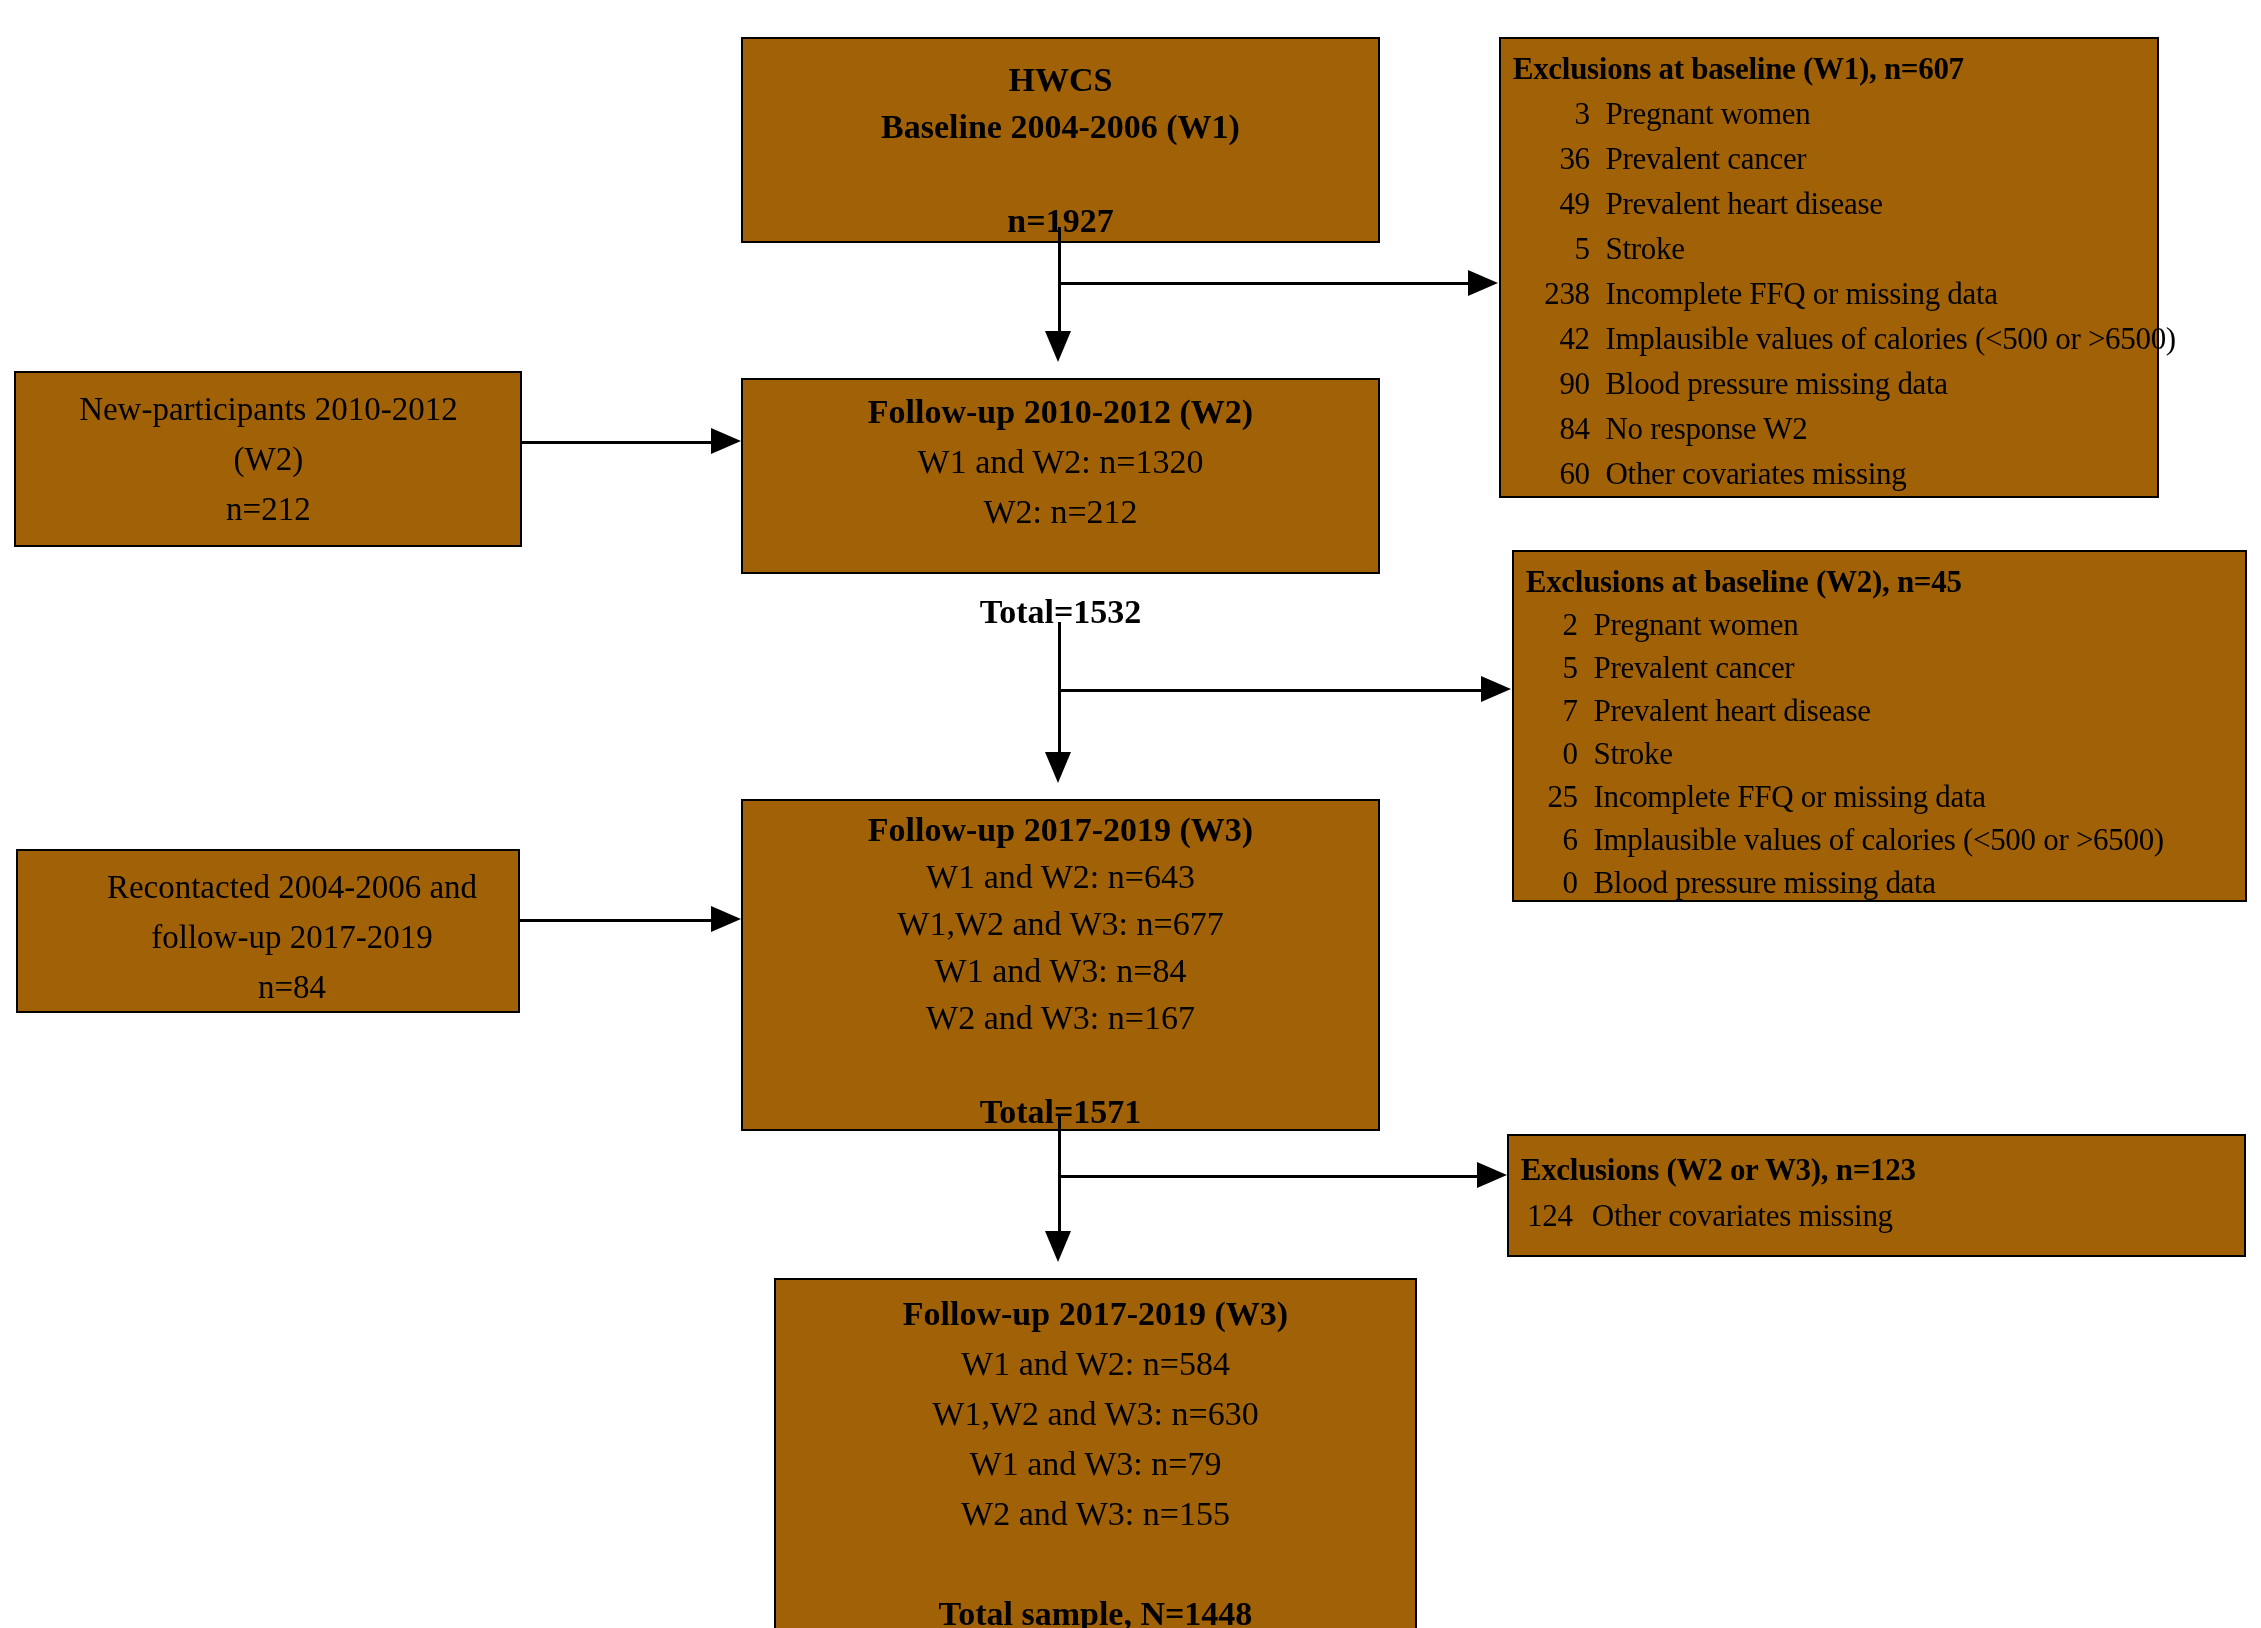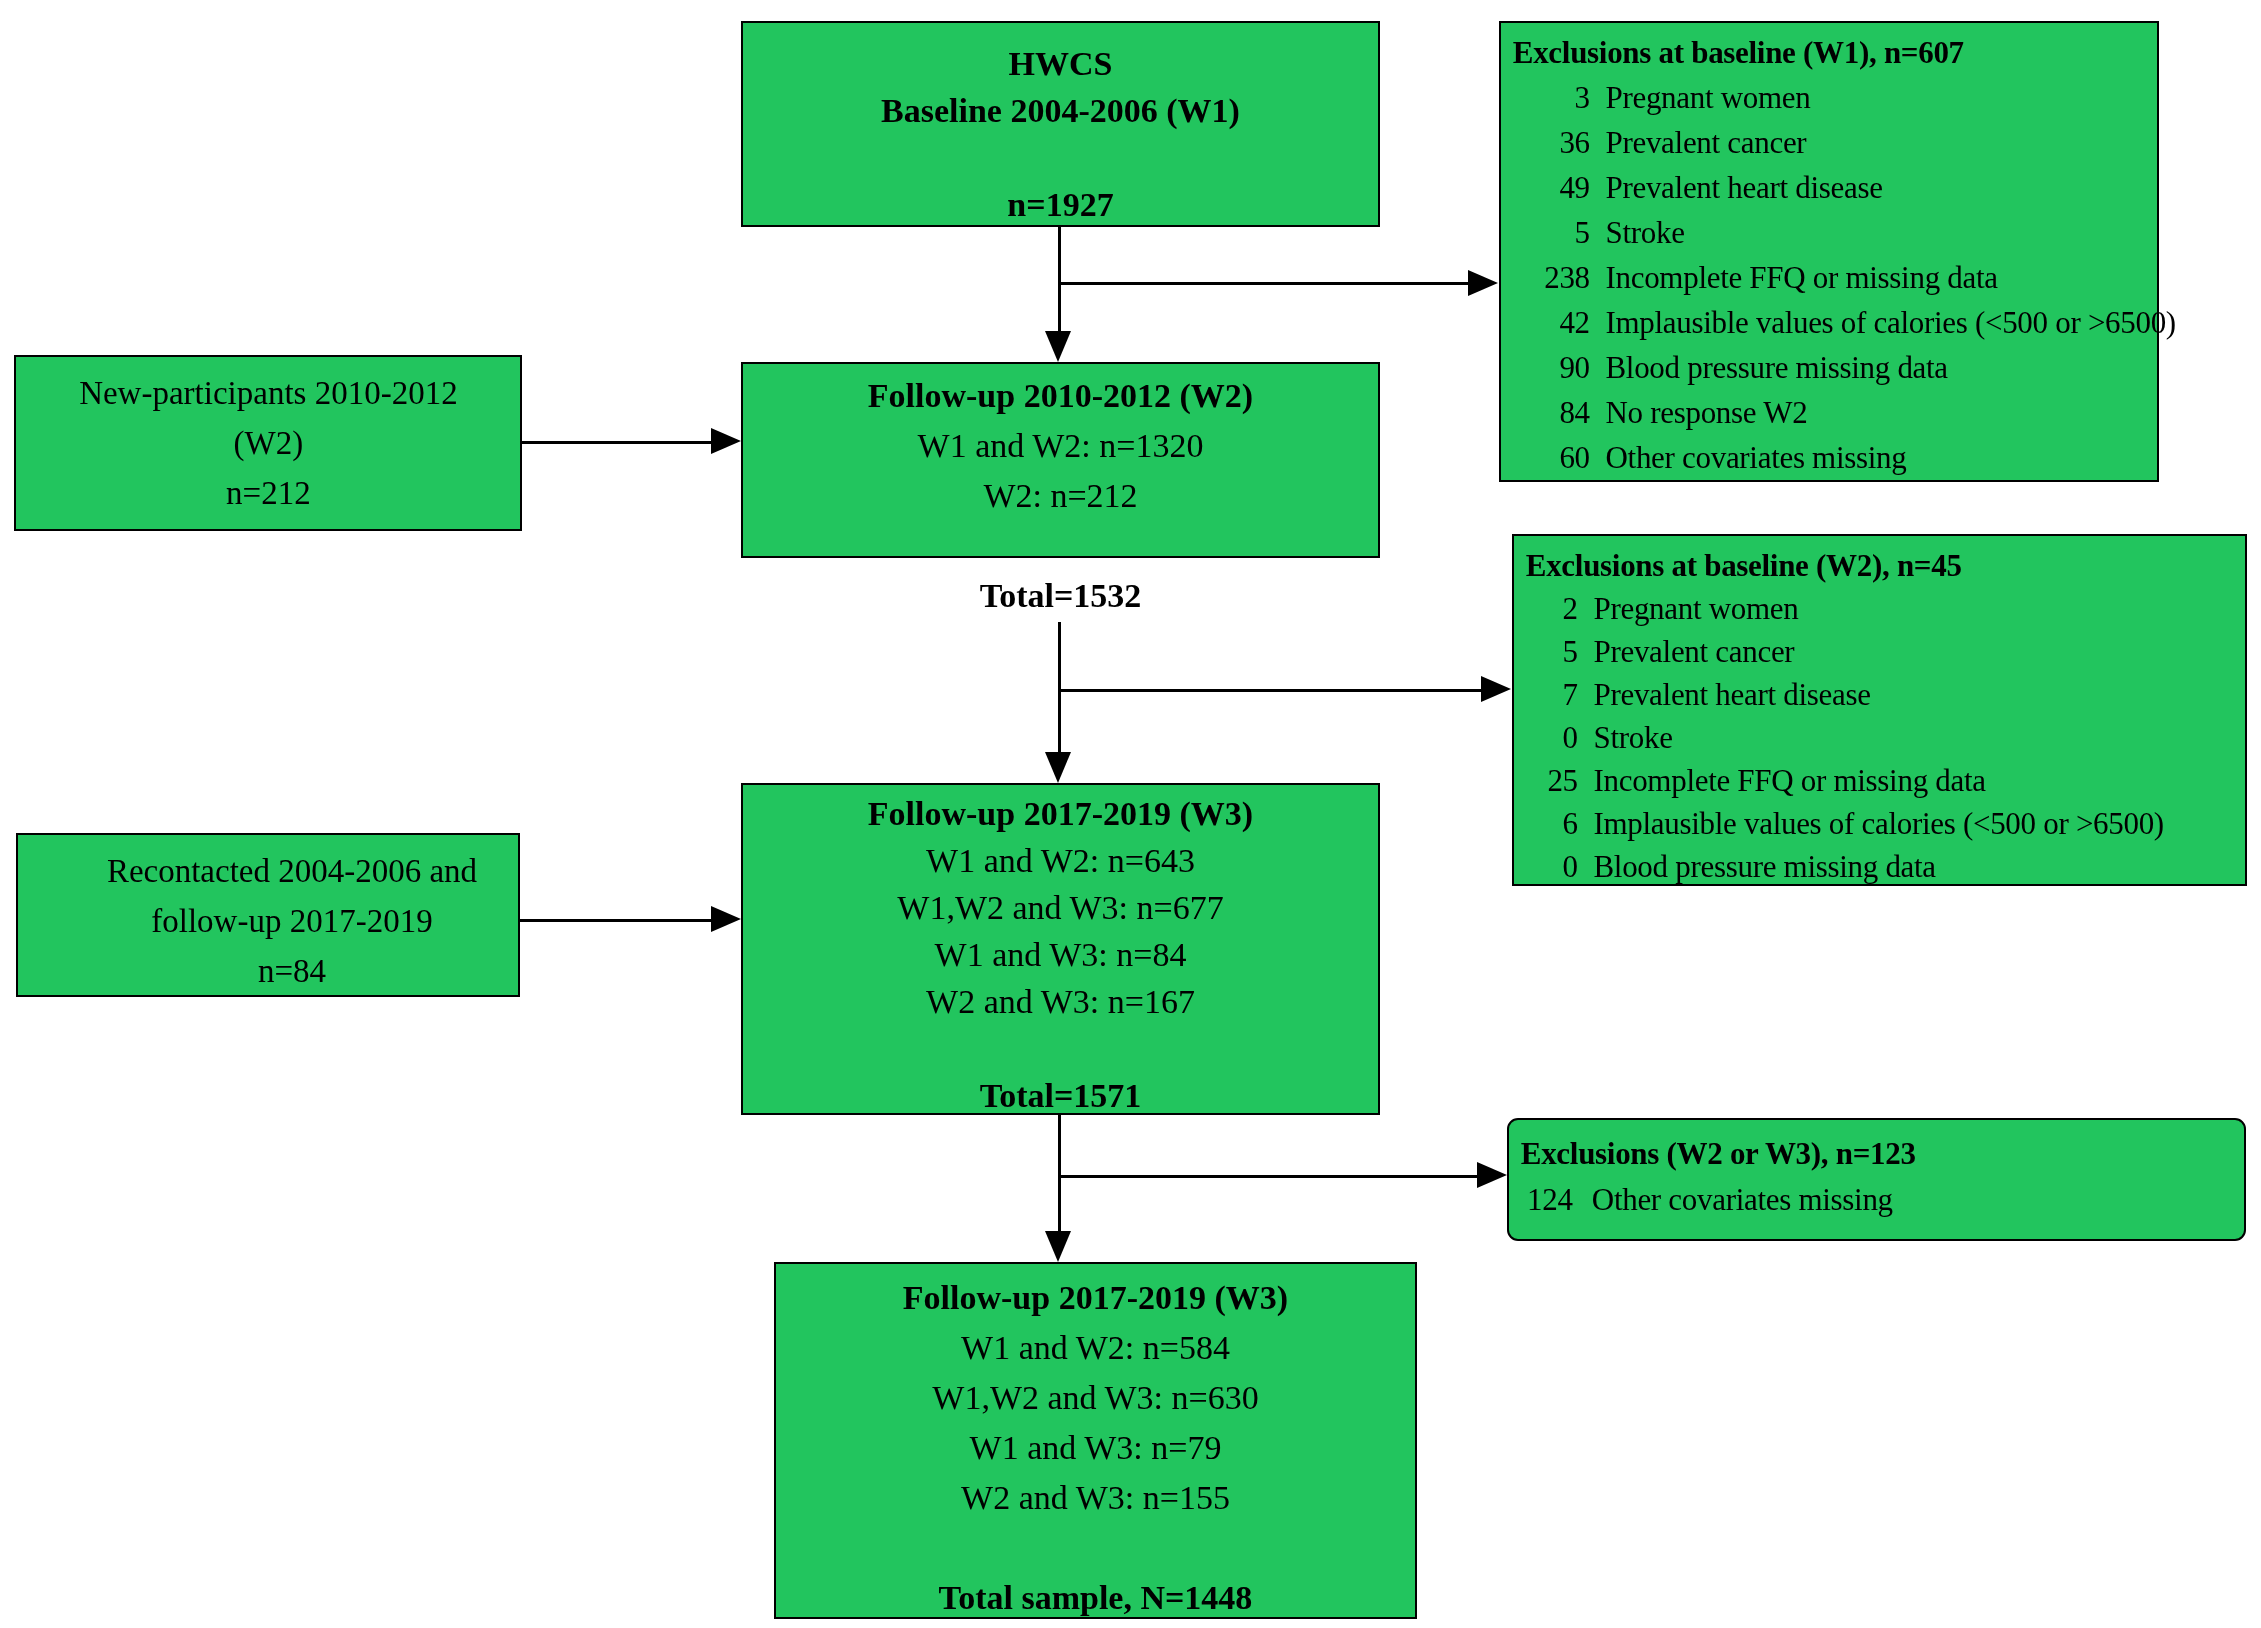--- a/index.html
+++ b/index.html
@@ -12,22 +12,23 @@
     width: 2261px;
     height: 1628px;
     background: #ffffff;
     font-family: "Liberation Serif", serif;
     color: #000000;
   }
   .box {
     position: absolute;
     box-sizing: border-box;
     border: 2.6px solid #000000;
-    background: #22c55e;
+    background: #a16207;
     line-height: var(--lh);
+    margin-top: 16px;
   }
   .center-box {
     text-align: center;
     font-size: 34px;
   }
   .side-box {
     text-align: center;
     font-size: 33px;
   }
   .t { margin: 0; white-space: nowrap; }
@@ -145,21 +146,21 @@
   <div class="box center-box" style="left:741px; top:783px; width:639px; height:332px; --lh:47px; padding-top:5.2px;">
     <div class="t bold">Follow-up 2017-2019 (W3)</div>
     <div class="t">W1 and W2: n=643</div>
     <div class="t">W1,W2 and W3: n=677</div>
     <div class="t">W1 and W3: n=84</div>
     <div class="t">W2 and W3: n=167</div>
     <div class="blank"></div>
     <div class="t bold">Total=1571</div>
   </div>
 
-  <div class="box excl excl-w3" style="left:1507px; top:1118px; width:739px; height:123px; --lh:46px; padding:10.5px 9.2px 0 11.8px;border-radius:11px;">
+  <div class="box excl excl-w3" style="left:1507px; top:1118px; width:739px; height:123px; --lh:46px; padding:10.5px 9.2px 0 11.8px;">
     <div class="excl-header">Exclusions (W2 or W3), n=123</div>
     <div>
 
         <div class="excl-item"><span class="num">124</span><span>Other covariates missing</span></div>
       </div>
   </div>
 
   <div class="box center-box" style="left:774px; top:1262px; width:643px; height:357px; --lh:50px; padding-top:9.2px;">
     <div class="t bold">Follow-up 2017-2019 (W3)</div>
     <div class="t">W1 and W2: n=584</div>

